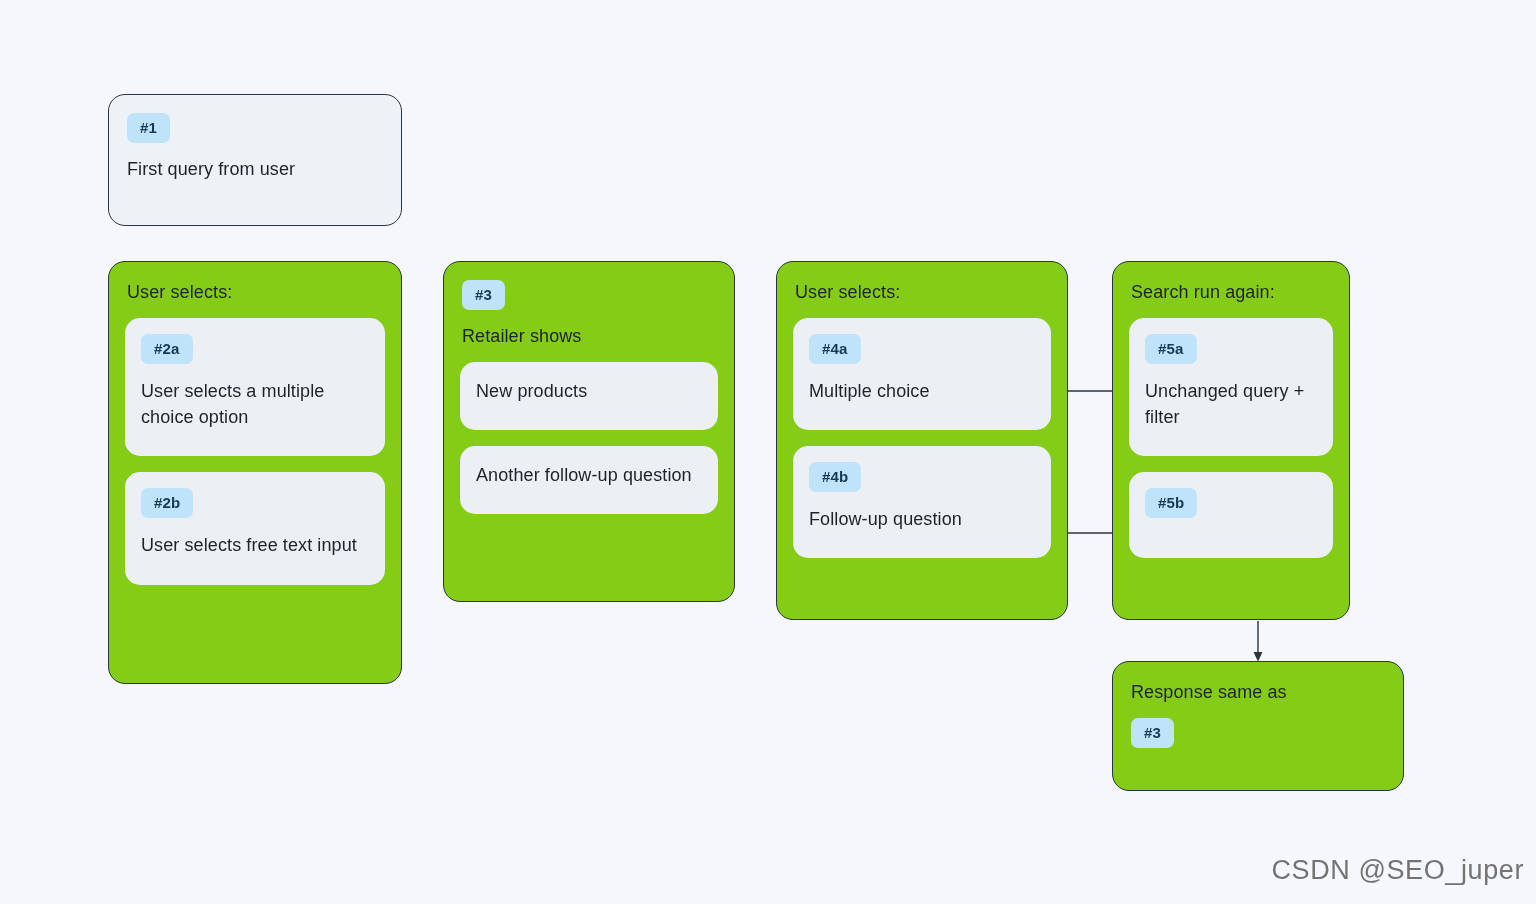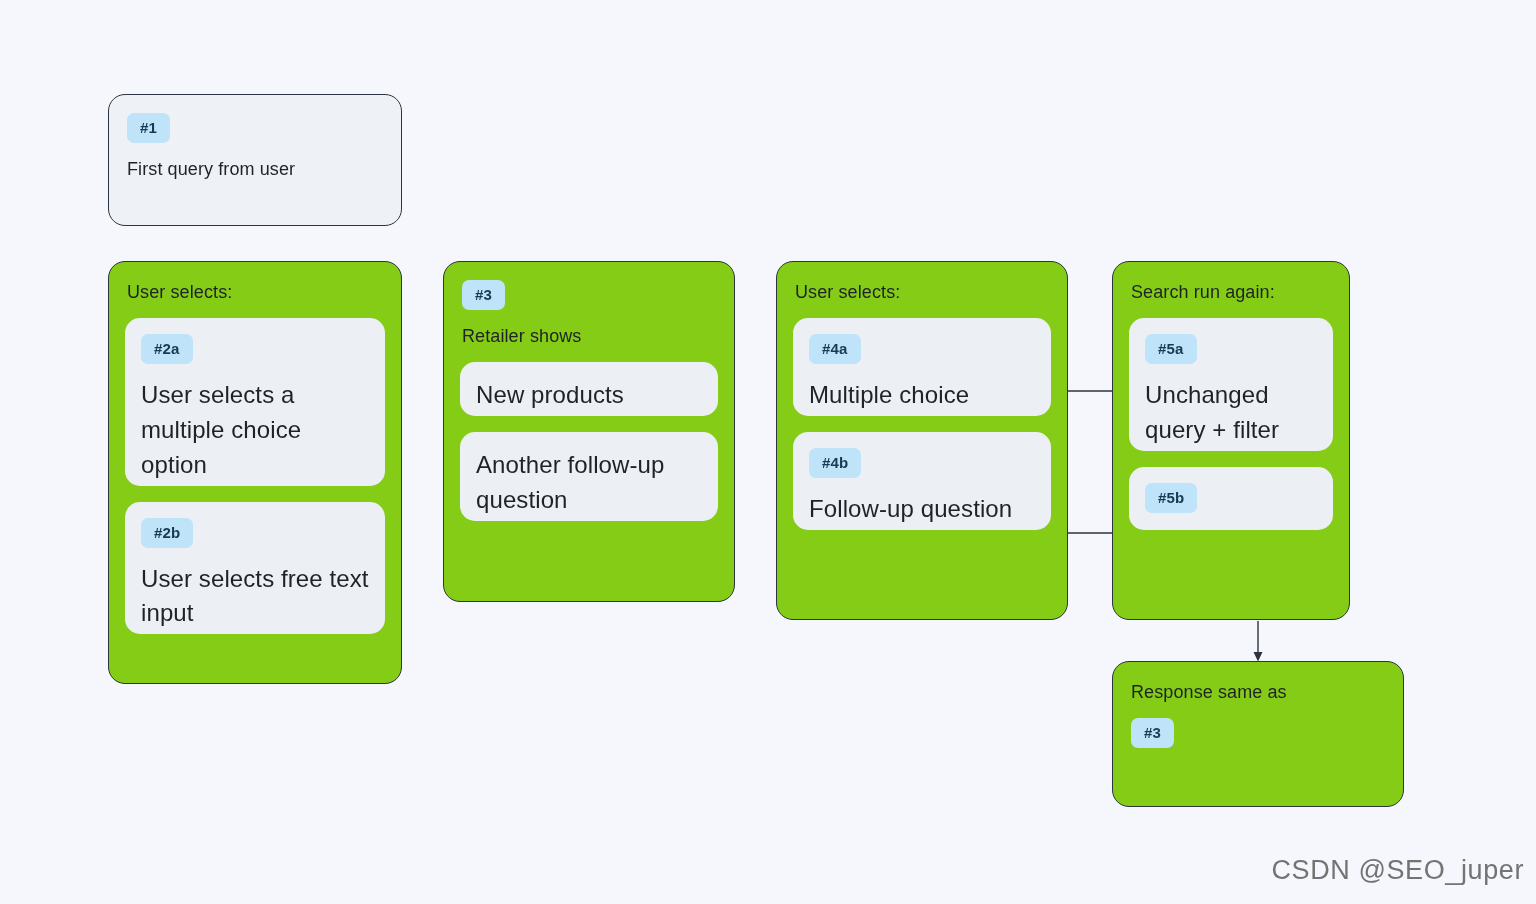--- a/index.html
+++ b/index.html
@@ -63,27 +63,27 @@
   }
   .badge-row {
     margin: 0 0 14px 2px;
   }
 
   
   .subcard {
     box-sizing: border-box;
     background: #eceff4;
     border-radius: 15px;
-    padding: 16px 16px 3px 16px;
+    padding: 16px 16px 26px 16px;
     margin-bottom: 16px;
   }
   .subcard:last-child { margin-bottom: 0; }
   .subcard .badge { margin-bottom: 14px; }
   .subcard-text {
-    font-size: 24px;
+    font-size: 18px;
     color: #1f2328;
     line-height: 1.45;
     letter-spacing: .1px;
     margin: 0;
   }
   .subcard.plain {
     display: flex;
     align-items: flex-start;
     min-height: 46px;
   }
@@ -108,21 +108,21 @@
     letter-spacing: .6px;
     white-space: nowrap;
   }
 
   
   #card-1  { left: 108px;  top: 94px;  width: 294px; height: 132px; }
   #card-2  { left: 108px;  top: 261px; width: 294px; height: 423px; }
   #card-3  { left: 443px;  top: 261px; width: 292px; height: 341px; }
   #card-4  { left: 776px;  top: 261px; width: 292px; height: 359px; }
   #card-5  { left: 1112px; top: 261px; width: 238px; height: 359px; }
-  #card-6  { left: 1112px; top: 661px; width: 292px; height: 146px; }
+  #card-6  { left: 1112px; top: 661px; width: 292px; height: 130px; }
 </style>
 </head>
 <body>
 
 <div id="canvas">
 
   <svg id="connectors" viewBox="0 0 1536 904" width="1536" height="904">
 
     <g>
       <line x1="1053" y1="391" x2="1126" y2="391" stroke="#2b3440" stroke-width="1.4"></line>

